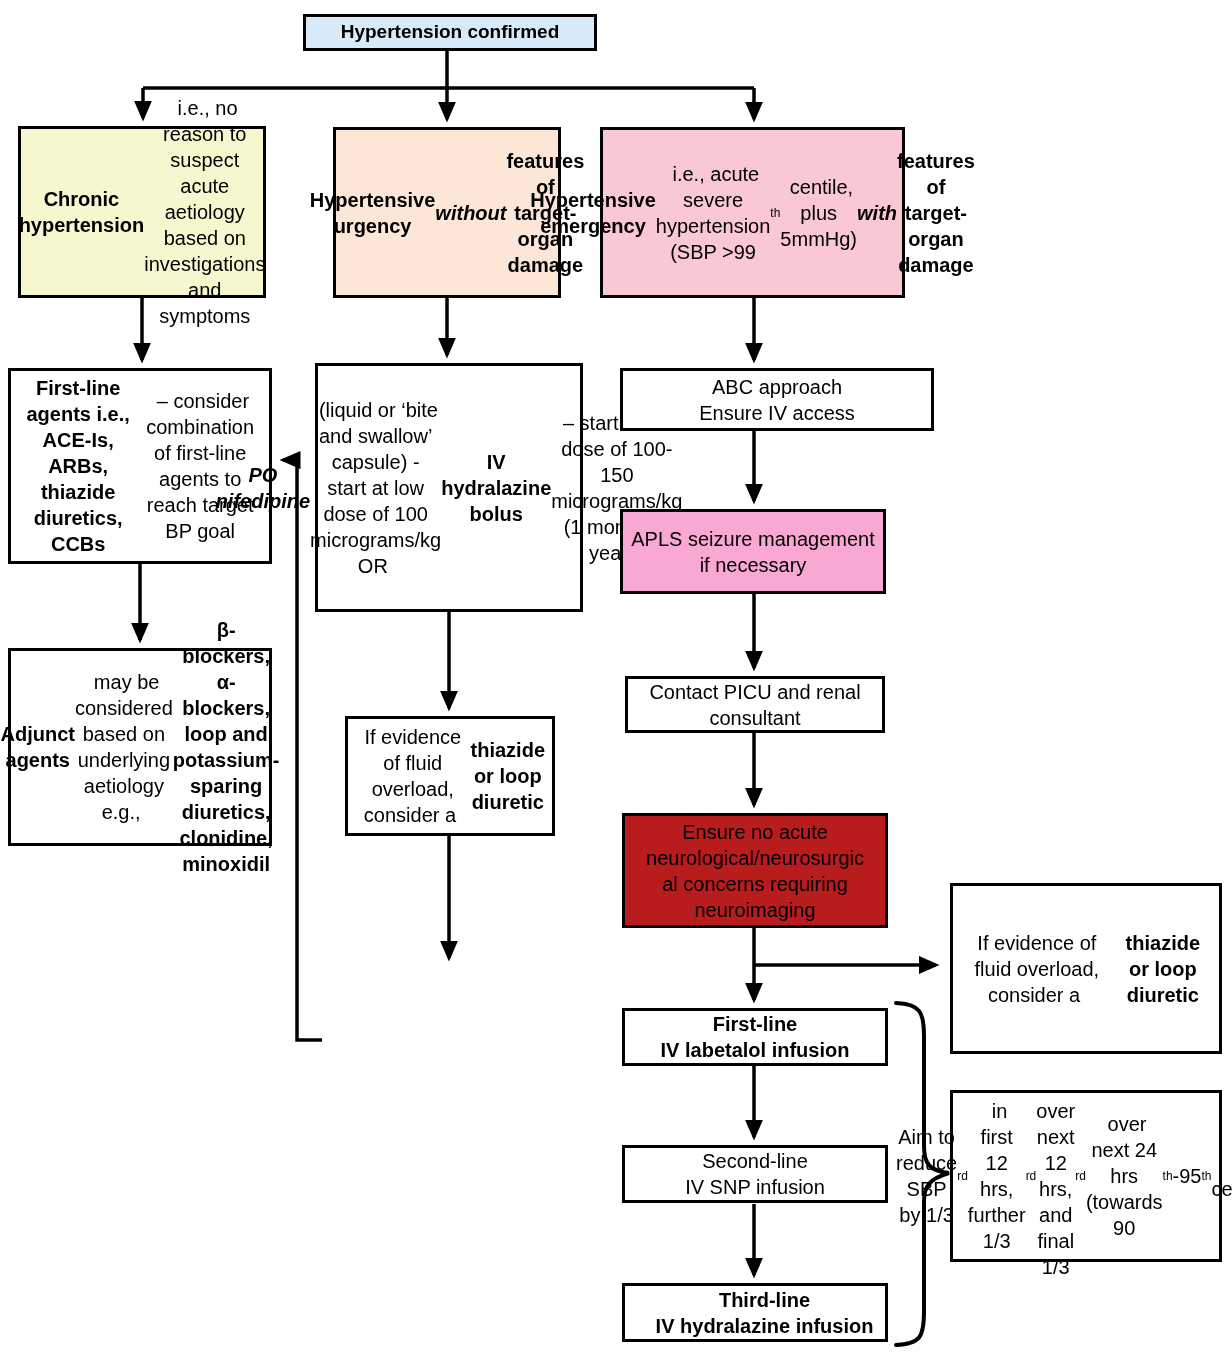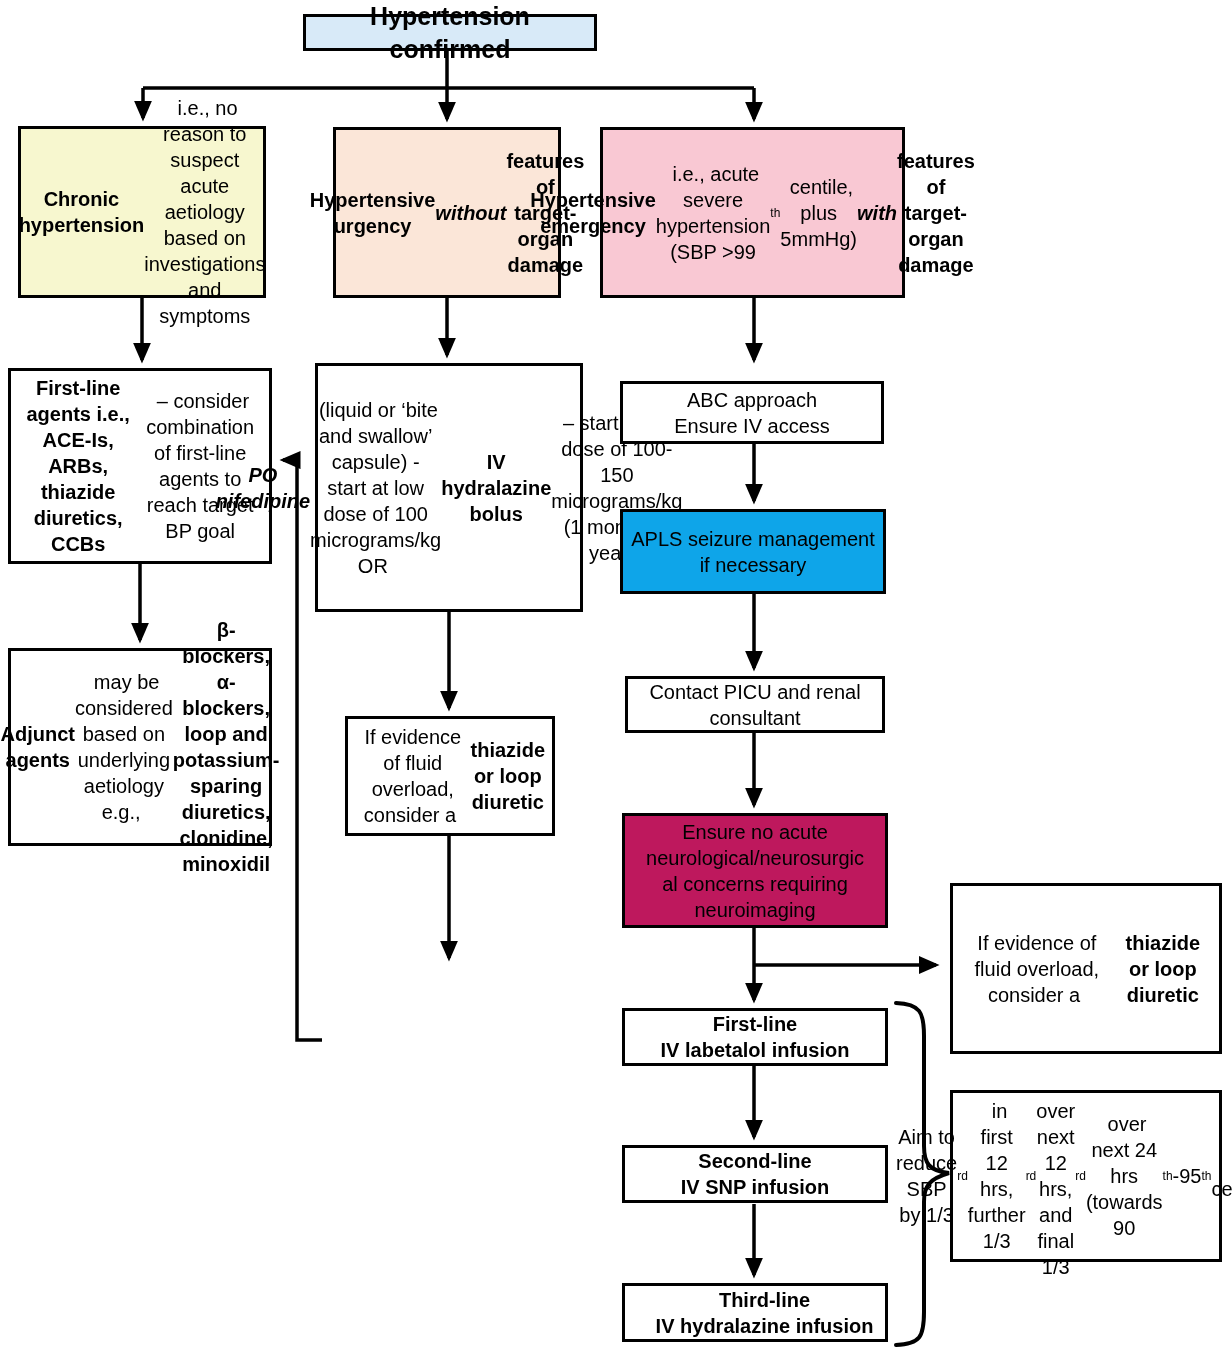--- a/index.html
+++ b/index.html
@@ -14,30 +14,30 @@
   svg.connectors{position:absolute;left:0;top:0;z-index:0;}
   .node{
     position:absolute;box-sizing:border-box;z-index:1;
     border:3px solid #000;background:#fff;
     display:flex;align-items:center;justify-content:center;
     text-align:center;font-size:20px;line-height:1.3;
     padding:4px 7px;white-space:pre-wrap;overflow-wrap:break-word;
   }
   .node sup{font-size:0.6em;line-height:0;vertical-align:super;}
   
-  #n-confirmed{left:303px;top:14px;width:294px;height:37px;font-size:25px;}
+  #n-confirmed{left:303px;top:14px;width:294px;height:37px;font-size:19px;}
   #n-chronic{left:18px;top:126px;width:248px;height:172px;}
   #n-urgency{left:333px;top:127px;width:228px;height:171px;}
   #n-emergency{left:600px;top:127px;width:305px;height:171px;}
   #n-firstline-agents{left:8px;top:368px;width:264px;height:196px;}
   #n-adjunct{left:8px;top:648px;width:264px;height:198px;}
   #n-nifedipine{left:315px;top:363px;width:268px;height:249px;}
   #n-fluid-mid{left:345px;top:716px;width:210px;height:120px;}
   #n-early{left:322px;top:966px;width:256px;height:145px;}
-  #n-abc{left:620px;top:381px;width:264px;height:63px;}
+  #n-abc{left:620px;top:368px;width:314px;height:63px;}
   #n-apls{left:620px;top:509px;width:266px;height:85px;}
   #n-picu{left:625px;top:676px;width:260px;height:57px;padding:4px 6px;}
   #n-neuro{left:622px;top:813px;width:266px;height:115px;padding:2px 4px;}
   #n-line1{left:622px;top:1008px;width:266px;height:58px;}
   #n-line2{left:622px;top:1145px;width:266px;height:58px;}
   #n-line3{left:622px;top:1283px;width:266px;height:59px;}
   #n-fluid-right{left:950px;top:883px;width:272px;height:171px;}
   #n-aim{left:950px;top:1090px;width:272px;height:172px;}
 </style>
 </head>
@@ -88,31 +88,31 @@
   <div class="node" id="n-adjunct" style="background: rgb(255, 255, 255);"><span style="font-weight: bold;">Adjunct agents</span><span> may be considered based on underlying aetiology e.g., </span><span style="font-weight: bold;">β-blockers, α-blockers, loop and potassium-sparing diuretics, clonidine, minoxidil</span></div>
 
   <div class="node" id="n-nifedipine" style="background: rgb(255, 255, 255);"><span style="font-weight: bold; font-style: italic;">PO nifedipine</span><span> (liquid or ‘bite and swallow’ capsule) - start at low dose of 100 micrograms/kg OR </span><span style="font-weight: bold;">IV hydralazine bolus</span><span> – start at low dose of 100-150 micrograms/kg (1 month-11 years)</span></div>
 
   <div class="node" id="n-fluid-mid" style="background: rgb(255, 255, 255);"><span>If evidence of fluid overload, consider a </span><span style="font-weight: bold;">thiazide or loop diuretic</span></div>
 
 
   <div class="node" id="n-abc" style="background: rgb(255, 255, 255);"><span>ABC approach
 Ensure IV access</span></div>
 
-  <div class="node" id="n-apls" style="background: #0ea5e9;"><span>APLS seizure management if necessary</span></div>
+  <div class="node" id="n-apls" style="background: #f9a8d4;"><span>APLS seizure management if necessary</span></div>
 
   <div class="node" id="n-picu" style="background: rgb(255, 255, 255);"><span>Contact PICU and renal consultant</span></div>
 
-  <div class="node" id="n-neuro" style="background: #be185d;"><span>Ensure no acute neurological/neurosurgic
+  <div class="node" id="n-neuro" style="background: #b91c1c;"><span>Ensure no acute neurological/neurosurgic
 al concerns requiring neuroimaging</span></div>
 
   <div class="node" id="n-line1" style="background: rgb(255, 255, 255);"><span style="font-weight: bold;">First-line
 IV labetalol infusion</span></div>
 
-  <div class="node" id="n-line2" style="background: rgb(255, 255, 255);"><span style="font-weight: bold;">Second-line
+  <div class="node" id="n-line2" style="background: rgb(255, 255, 255);"><span style="font-weight: normal;">Second-line
 IV SNP infusion</span></div>
 
   <div class="node" id="n-line3" style="background: rgb(255, 255, 255); padding-left: 26px;"><span style="font-weight: bold;">Third-line
 IV hydralazine infusion</span></div>
 
   <div class="node" id="n-fluid-right" style="background: rgb(255, 255, 255);"><span>If evidence of fluid overload, consider a </span><span style="font-weight: bold;">thiazide or loop diuretic</span></div>
 
   <div class="node" id="n-aim" style="background: rgb(255, 255, 255);"><span>Aim to reduce SBP by 1/3</span><sup>rd</sup><span> in first 12 hrs, further 1/3</span><sup>rd</sup><span> over next 12 hrs, and final 1/3</span><sup>rd</sup><span> over next 24 hrs (towards 90</span><sup>th</sup><span>-95</span><sup>th</sup><span> centile)</span></div>
 
 </div>

